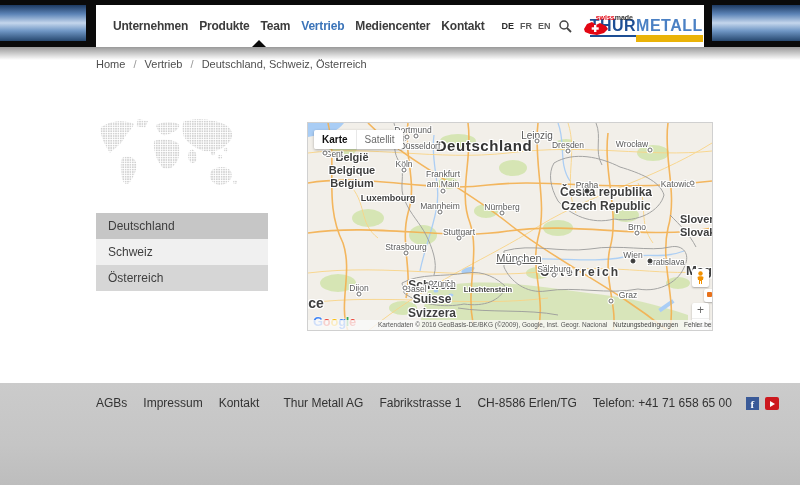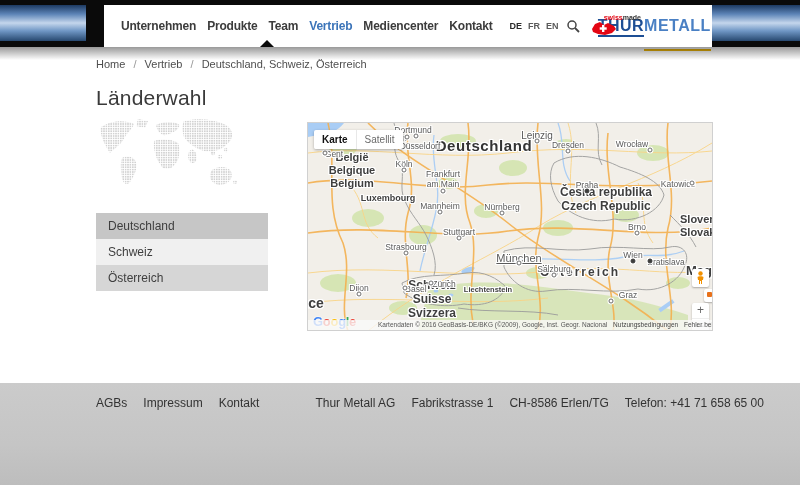--- a/index.html
+++ b/index.html
@@ -6,34 +6,34 @@
   body { font-family:"Liberation Sans", sans-serif; background:#fff; }
   .page { position:relative; width:800px; height:485px; background:#fff; overflow:hidden; }
 
   
   .top-black { position:absolute; top:0; left:0; width:800px; height:47px; background:#0a0a0a; }
   .bluebar { position:absolute; top:5px; height:36px;
     background:linear-gradient(180deg,#20406b 0%,#5c83b6 22%,#9ab7dc 42%,#c8d9ee 50%,#84a7d0 62%,#3c64 сент0%,#2c5183 100%); }
   .bluebar, .bluebar.right { background:linear-gradient(180deg,#1d3a62 0%,#5c83b6 25%,#c4d6ec 50%,#6f96c4 72%,#27486f 100%); }
   .bluebar.left { left:0; width:86px; }
   .bluebar.right { left:712px; width:88px; }
-  .navbar { position:absolute; left:96px; top:5px; width:608px; height:42px; background:#fff; display:flex; align-items:center; padding:0 10px 0 17px;margin-left:8px; }
+  .navbar { position:absolute; left:96px; top:5px; width:608px; height:42px; background:#fff; display:flex; align-items:center; padding:0 10px 0 17px; }
   .nav-item { font-size:12px; font-weight:bold; letter-spacing:-0.2px; color:#3c3c3c; text-decoration:none; margin-right:11px; white-space:nowrap; }
   .nav-item.active { color:#3b74b9; }
   .langs { display:flex; align-items:center; margin-left:auto; }
   .lang { font-size:9px; font-weight:bold; color:#5a5a5a; margin-left:6px; text-decoration:none; }
   .lang.active { color:#2b2b2b; }
   .search-btn { margin-left:7px; display:flex; align-items:center; cursor:pointer; }
   .swissmade { position:relative; width:52px; height:26px; margin-left:10px; }
   .swissmade .txt { position:absolute; top:1px; left:14px; font-size:7px; font-weight:bold; white-space:nowrap; }
   .swissmade .txt .sw { color:#e30613; } .swissmade .txt .md { color:#333; }
   .swissmade svg { position:absolute; left:0; top:7px; }
   .brand { margin-left:8px; font-size:16px; font-weight:bold; letter-spacing:.5px; text-decoration:none; white-space:nowrap; }
   .brand .thur { color:#1d4e94; border-bottom:2px solid #1d4e94; padding-bottom:1px; }
-  .brand .metall { color:#4a80c4; border-bottom:2px solid #eab308; padding-bottom:15px; }
+  .brand .metall { color:#4a80c4; border-bottom:7px solid #eab308; padding-bottom:1px; }
   .nav-caret { position:absolute; bottom:0; left:156px; width:0; height:0;
     border-left:7px solid transparent; border-right:7px solid transparent; border-bottom:7px solid #0a0a0a; }
   .hdr-shadow { position:absolute; top:47px; left:0; width:800px; height:13px;
     background:linear-gradient(180deg, rgba(0,0,0,.40), rgba(0,0,0,0)); pointer-events:none; }
 
   
   .breadcrumb { position:absolute; left:96px; top:58px; font-size:11px; color:#6b6b6b; }
   .breadcrumb a { color:#4e4e4e; text-decoration:none; }
   .breadcrumb .sep { color:#999; margin:0 5px; }
   .breadcrumb .current { color:#4e4e4e; }
@@ -78,21 +78,21 @@
   .zoomctl .z + .z { border-top:1px solid #eee; }
   .google-logo { position:absolute; left:5px; bottom:1px; font-size:13px; font-weight:bold; letter-spacing:-.3px;
     text-shadow:0 0 2px #fff,0 0 2px #fff; cursor:pointer; }
   .attrib { position:absolute; left:0; bottom:0; width:100%; height:10px; background:rgba(250,250,250,.78);
     font-size:6.5px; color:#555; text-align:right; padding:1px 3px 0 70px; white-space:nowrap; overflow:hidden; }
   .attrib a { color:#444; text-decoration:none; margin-left:4px; }
 
   
   .footer { position:absolute; left:0; top:383px; width:800px; height:102px;
     background:linear-gradient(180deg,#cbcbcb 0%,#c5c5c5 60%,#bdbdbd 100%); }
-  .footer-row { position:absolute; left:96px; top:13px; width:608px; display:flex; align-items:flex-end;gap:32px; }
+  .footer-row { position:absolute; left:96px; top:13px; width:608px; display:flex; align-items:flex-end; }
   .f-links { display:flex; }
   .f-links a { font-size:12px; color:#333; text-decoration:none; margin-right:16px; }
   .f-info { display:flex; margin:0 auto; }
   .f-info span { font-size:12px; color:#333; margin:0 8px; white-space:nowrap; }
   .f-social { display:flex; margin-left:auto; }
   .ic-fb { width:13px; height:13px; background:#3a5a98; color:#fff; font-size:11px; font-weight:bold;
     text-align:center; line-height:14px; font-family:"Liberation Serif",serif; margin-left:6px; cursor:pointer; }
   .ic-yt { position:relative; width:14px; height:13px; background:#cc181e; border-radius:2px; margin-left:6px; cursor:pointer; }
   .ic-yt::after { content:""; position:absolute; left:5px; top:4px; border-left:5px solid #fff;
     border-top:3px solid transparent; border-bottom:3px solid transparent; }
@@ -137,21 +137,20 @@
   <div class="hdr-shadow"></div>
 
   <div class="breadcrumb">
     <a href="#">Home</a>
     <span class="sep">/</span>
     <a href="#">Vertrieb</a>
     <span class="sep">/</span>
     <span class="current">Deutschland, Schweiz, Österreich</span>
   </div>
 
-  <h1 class="side-title">Länderwahl</h1>
   <svg class="worldmap" width="145" height="80" viewBox="0 0 145 80">
     <defs>
       <pattern id="dots" width="2.4" height="2.4" patternUnits="userSpaceOnUse">
         <rect width="1.6" height="1.6" fill="#d2d2d2"></rect>
       </pattern>
     </defs>
     <path d="M4,12 C12,5 28,3 38,8 C36,14 30,17 28,23 C24,29 18,33 14,37 C10,31 5,22 4,12 Z" fill="url(#dots)"></path>
     <path d="M42,3 l10,2 l-3,7 l-9,-2 z" fill="url(#dots)"></path>
     <path d="M26,42 c6,-3 12,-1 14,4 c2,6 -2,14 -6,20 c-3,4 -7,2 -8,-4 c-1,-7 -2,-14 0,-20 z" fill="url(#dots)"></path>
     <path d="M60,9 c8,-4 18,-4 24,0 c-2,6 -8,8 -14,10 c-5,1 -9,-4 -10,-10 z" fill="url(#dots)"></path>

